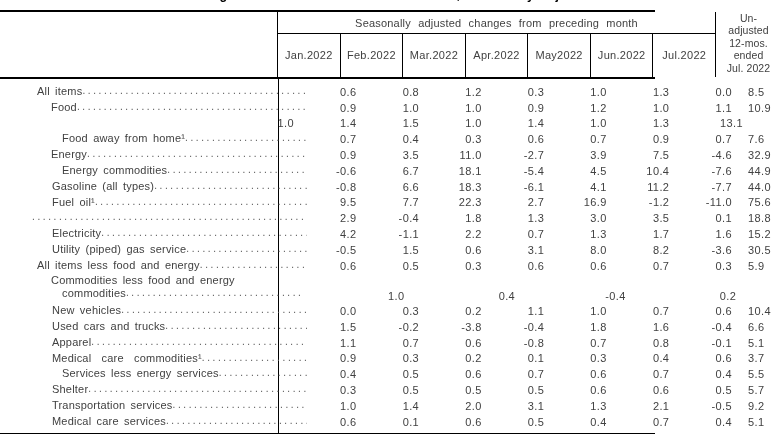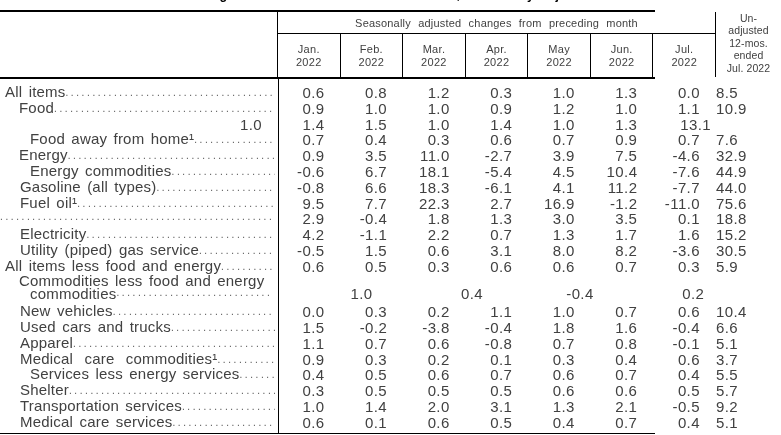--- a/index.html
+++ b/index.html
@@ -14,32 +14,32 @@
 
   .tableA{position:absolute;top:10px;left:0;width:655px;border-top:2px solid #000;}
 
   
   .hdr{display:grid;grid-template-columns:278px 438px 65px;}
   .hdr .stub-head{border-right:1.5px solid #000;}
   .sa-sec{border-right:1.5px solid #000;display:flex;flex-direction:column;}
   .sa-title{height:21px;display:flex;align-items:center;justify-content:center;
     border-bottom:1px solid #000;font-size:11px;word-spacing:4px;letter-spacing:.2px;}
   .months{display:flex;height:43px;}
-  .mcell{width:62.57px;display:flex;flex-direction:column;align-items:center;justify-content:center;
+  .mcell{width:62.57px;display:flex;flex-direction:row;align-items:center;justify-content:center;
     font-size:11px;line-height:13px;letter-spacing:.3px;}
   .mcell + .mcell{border-left:1px solid #000;align-items:center;}
   .unadj-head{display:flex;flex-direction:column;align-items:center;justify-content:flex-start;
     font-size:10.5px;line-height:12.4px;letter-spacing:.1px;text-align:center;}
 
   
   .tbody{position:relative;border-top:2px solid #000;border-bottom:1.5px solid #000;
     padding-top:5px;padding-bottom:3px;}
   .vline{position:absolute;left:277.5px;top:0;bottom:0;width:1.5px;background:#000;}
   .row{display:grid;grid-template-columns:278px repeat(7,62.57px) 1fr;
-    height:15.8px;align-items:center;font-size:15px;}
+    height:15.8px;align-items:center;font-size:11px;margin-left:32px;}
   .row.two{height:29.6px;align-items:end;gap:48px;}
   .row.two .val,.row.two .uval{padding-bottom:1px;}
   .stub{height:100%;display:flex;align-items:baseline;overflow:hidden;padding-right:3px;line-height:15.8px;}
   .row.two .stub{display:block;line-height:13.5px;padding-top:2px;}
   .row.two .l2{display:flex;align-items:flex-start;overflow:hidden;padding-right:3px;}
   .lbl{white-space:nowrap;word-spacing:2px;letter-spacing:.2px;}
   .lbl.wide{word-spacing:7px;}
   .ind0{padding-left:5px;} .ind1{padding-left:19px;} .ind2{padding-left:30px;} .ind3{padding-left:20px;}
   .leader{flex:1 1 auto;overflow:hidden;white-space:nowrap;color:#565656;
     font-size:10px;letter-spacing:2.6px;transform:translateY(-1px);}

